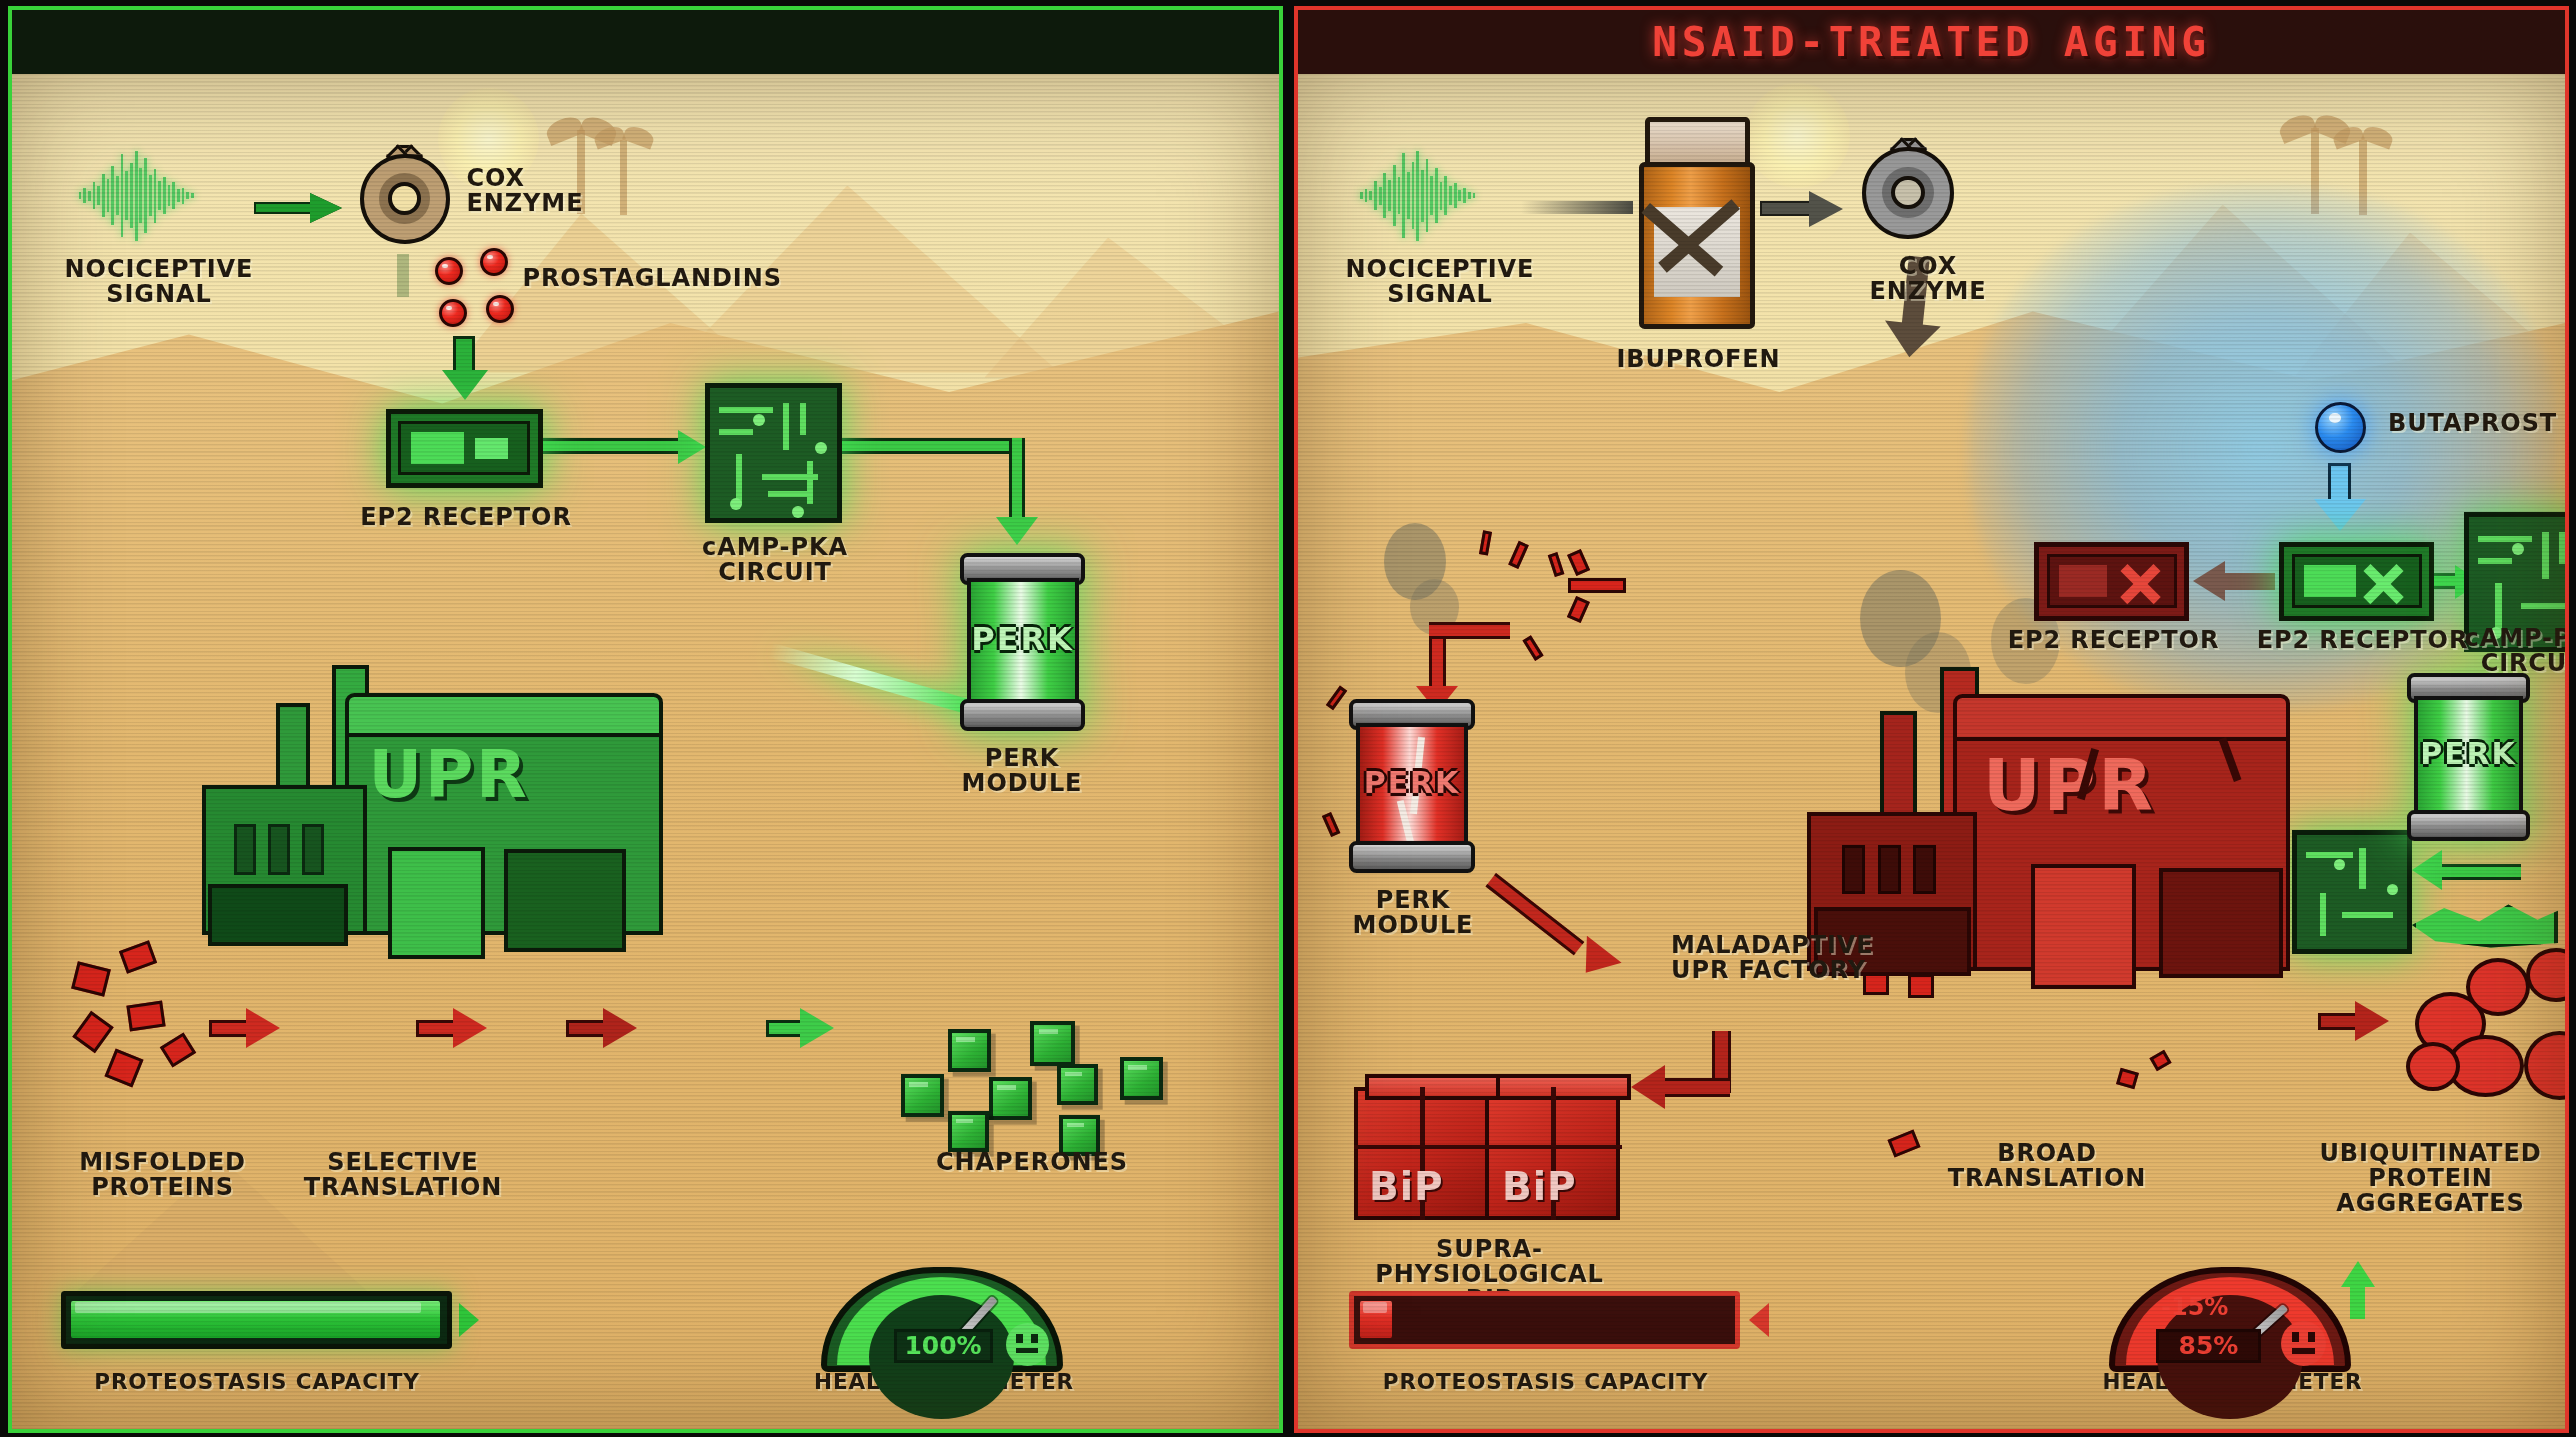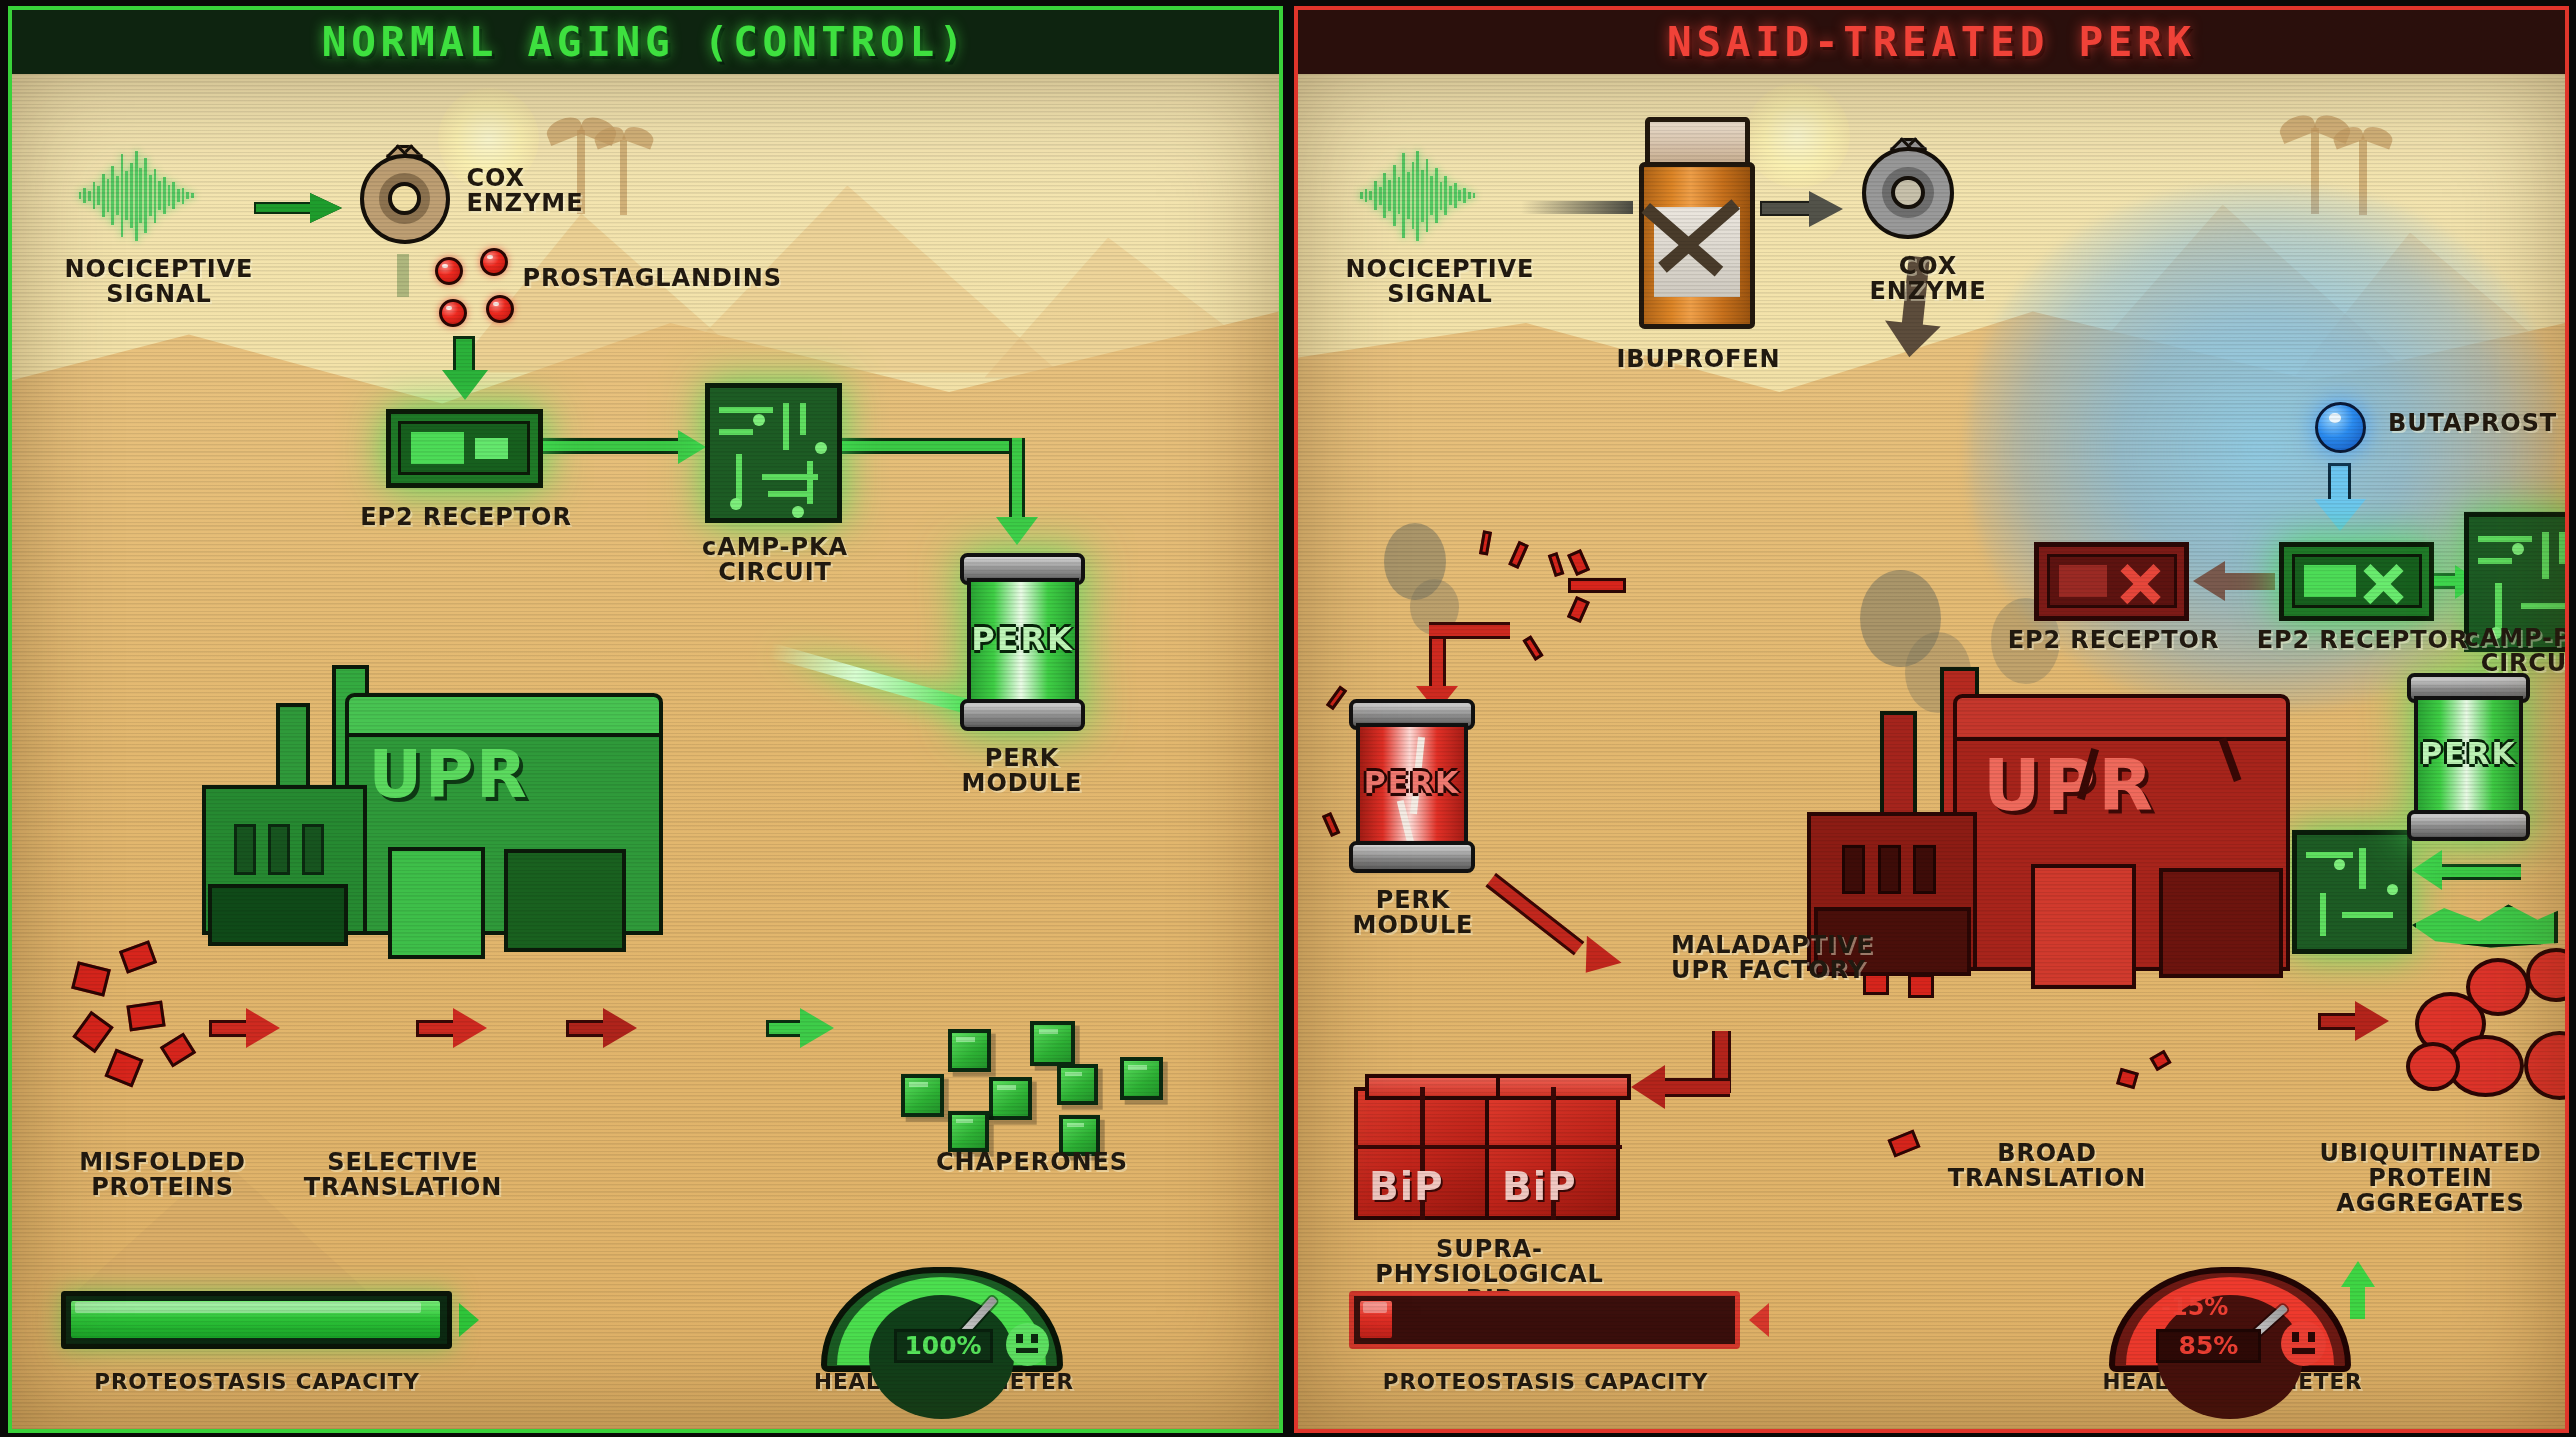--- a/index.html
+++ b/index.html
@@ -279,21 +279,20 @@
   .gauge .face .m { position:absolute; left:24%; width:52%; height:13%; background:#0c2b10;}
   .gauge.r .face .m { background:#2c0806; }
   .up-arrow { position:absolute; z-index:23; }
 </style>
 </head>
 <body>
 
 <div class="stage">
 
   <div class="panel left">
-    <div class="panel-header">NORMAL AGING (CONTROL)</div>
 
     <div class="scene">
 
       <div class="sun" style="left:426px; top:14px; width:101px; height:101px;"></div>
       <div class="dune" style="left:440px; top:140px; width:309px; height:159px;
                   clip-path: polygon(0% 100%, 42% 0%, 100% 100%); opacity:.55;"></div>
       <div class="dune" style="left:655px; top:112px; width:393px; height:187px;
                   clip-path: polygon(0% 100%, 46% 0%, 100% 100%); opacity:.48;"></div>
       <div class="dune" style="left:973px; top:164px; width:309px; height:140px;
                   clip-path: polygon(0% 100%, 40% 0%, 100% 100%); opacity:.42;"></div>
@@ -541,21 +540,21 @@
         </div>
       </div>
       <div class="lab sm" style="left:792px; top:1297px; width:281px;">HEALTHSPAN METER</div>
 
       <div class="scanlines"></div>
       <div class="vignette"></div>
     </div>
   </div>
 
   <div class="panel right">
-    <div class="panel-header">NSAID-TREATED PERK</div>
+    <div class="panel-header">NSAID-TREATED AGING</div>
 
     <div class="scene">
 
       <div class="sun" style="left:447px; top:9.4px; width:105px; height:105px;"></div>
       <div class="dune" style="left:768px; top:131px; width:356px; height:178px;
                   clip-path: polygon(0% 100%, 44% 0%, 100% 100%); opacity:.5;"></div>
       <div class="dune" style="left:992px; top:159px; width:300px; height:150px;
                   clip-path: polygon(0% 100%, 40% 0%, 100% 100%); opacity:.45;"></div>
 
       <div class="palm-trunk" style="left:1013px; top:54px; width:8.4px; height:86px;"></div>

